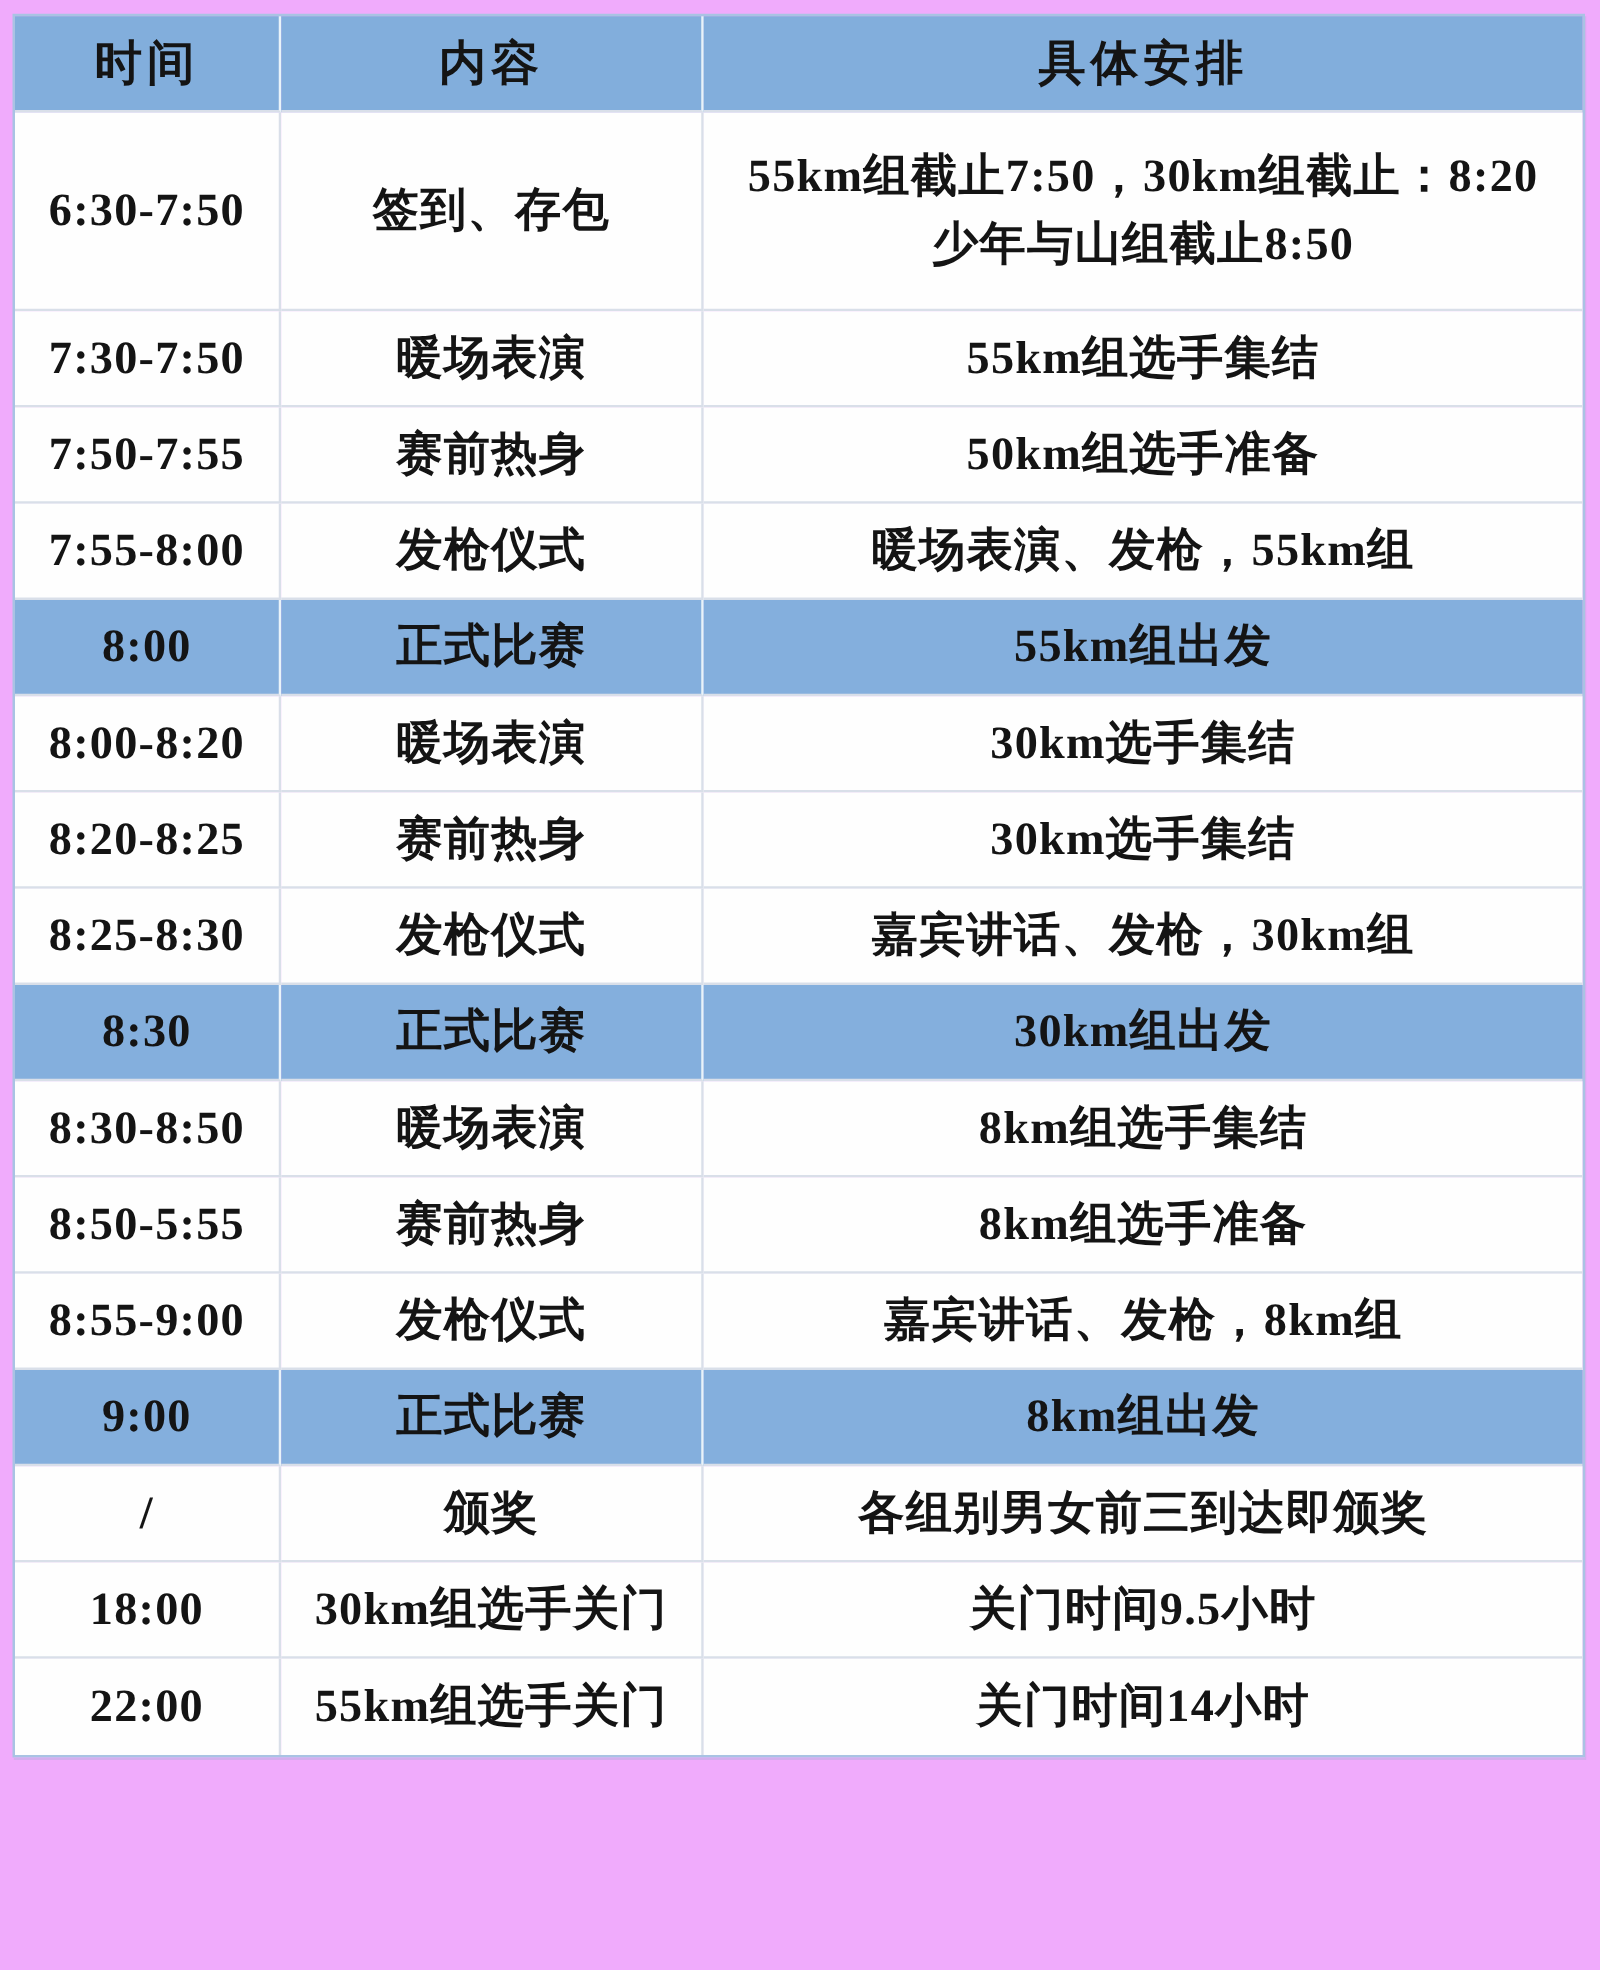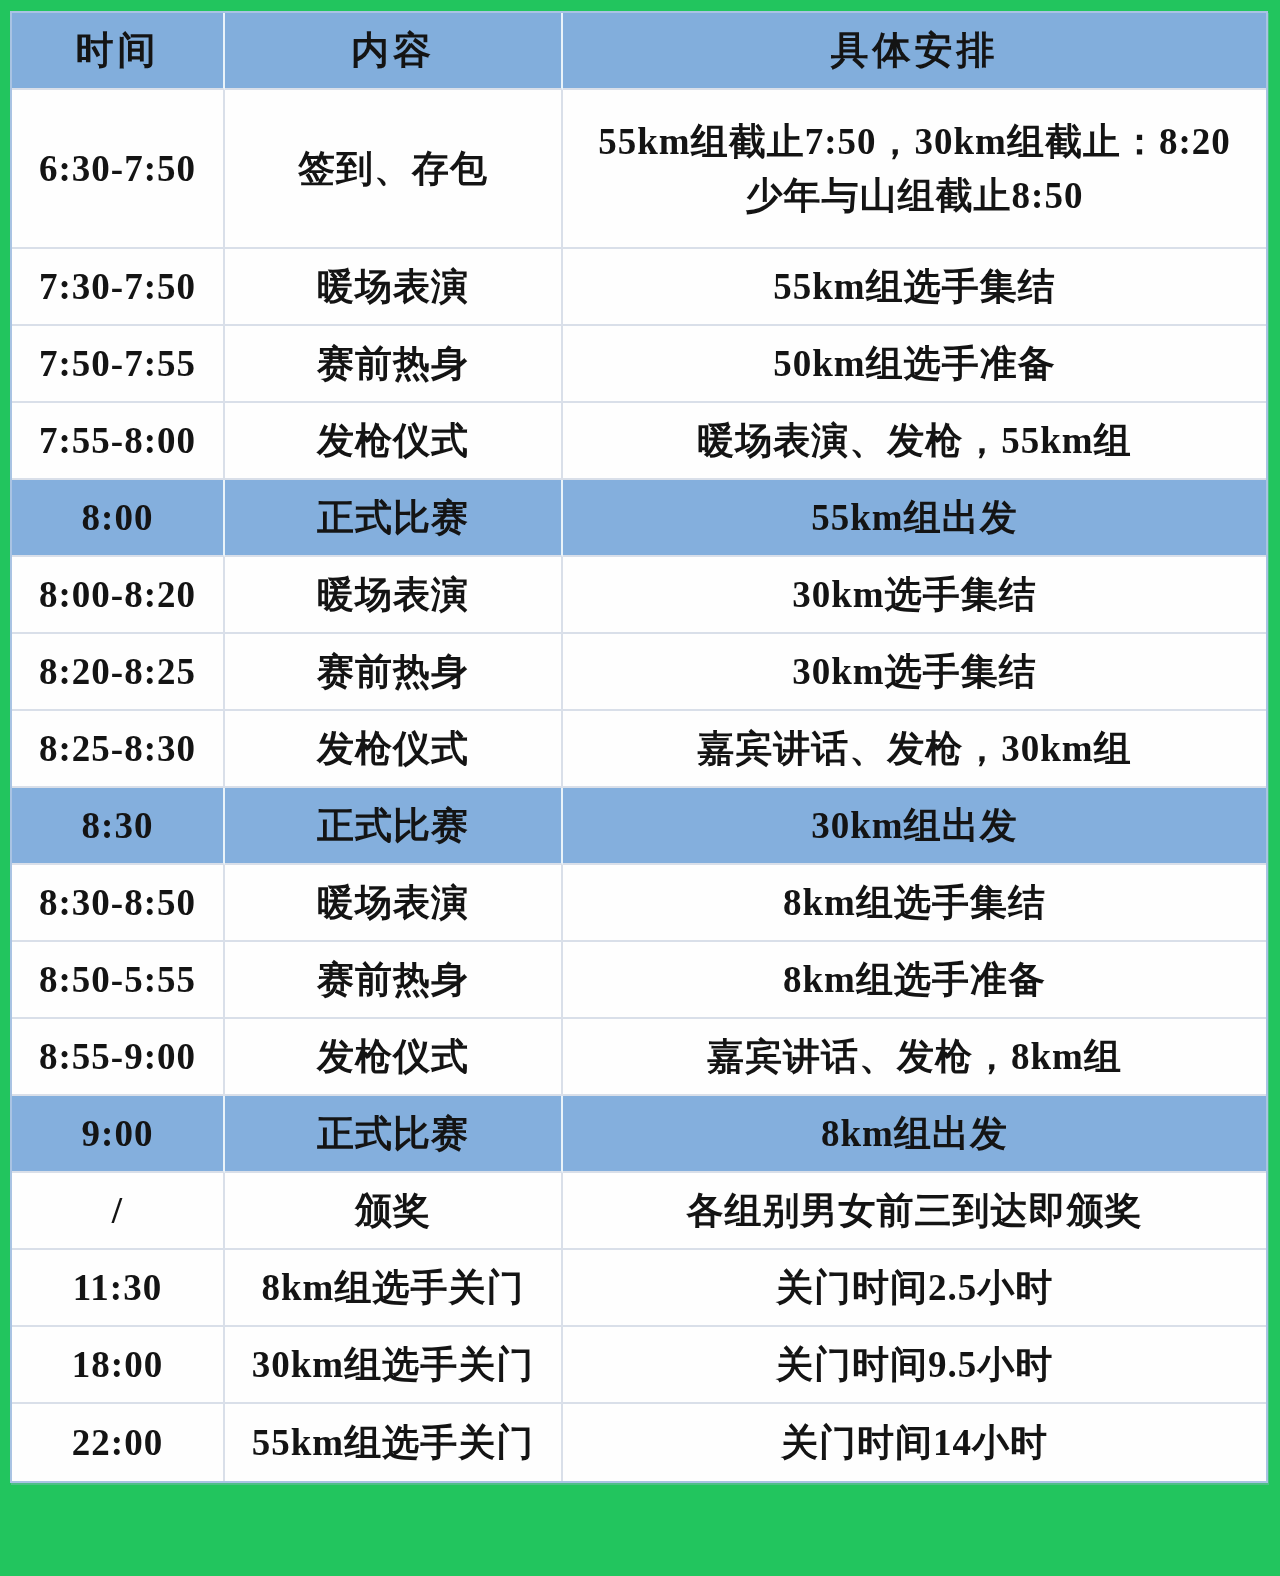--- a/index.html
+++ b/index.html
@@ -17,21 +17,21 @@
     background:#ffffff;
     width:1280px;
     height:1576px;
     overflow:hidden;
   }
   .page{
     box-sizing:border-box;
     width:1280px;
     height:1576px;
     padding:11px 10px 15px 10px;
-    background:#22c55e;
+    background:#f0abfc;
     font-family:"Liberation Serif","DejaVu Serif",serif;
   }
   .table-wrap{
     box-sizing:border-box;
     width:1258px;
     border:2px solid var(--outer-border);
     box-shadow:1px 2px 0 rgba(160,180,210,.35);
   }
   table.schedule{
     width:100%;
@@ -248,31 +248,20 @@
             </td>
             <td>
               <div class="line">颁奖</div>
             </td>
             <td>
               <div class="line">各组别男女前三到达即颁奖</div>
             </td>
           </tr>
           <tr class="">
             <td>
-              <div class="line">11:30</div>
-            </td>
-            <td>
-              <div class="line">8km组选手关门</div>
-            </td>
-            <td>
-              <div class="line">关门时间2.5小时</div>
-            </td>
-          </tr>
-          <tr class="">
-            <td>
               <div class="line">18:00</div>
             </td>
             <td>
               <div class="line">30km组选手关门</div>
             </td>
             <td>
               <div class="line">关门时间9.5小时</div>
             </td>
           </tr>
           <tr class="">

